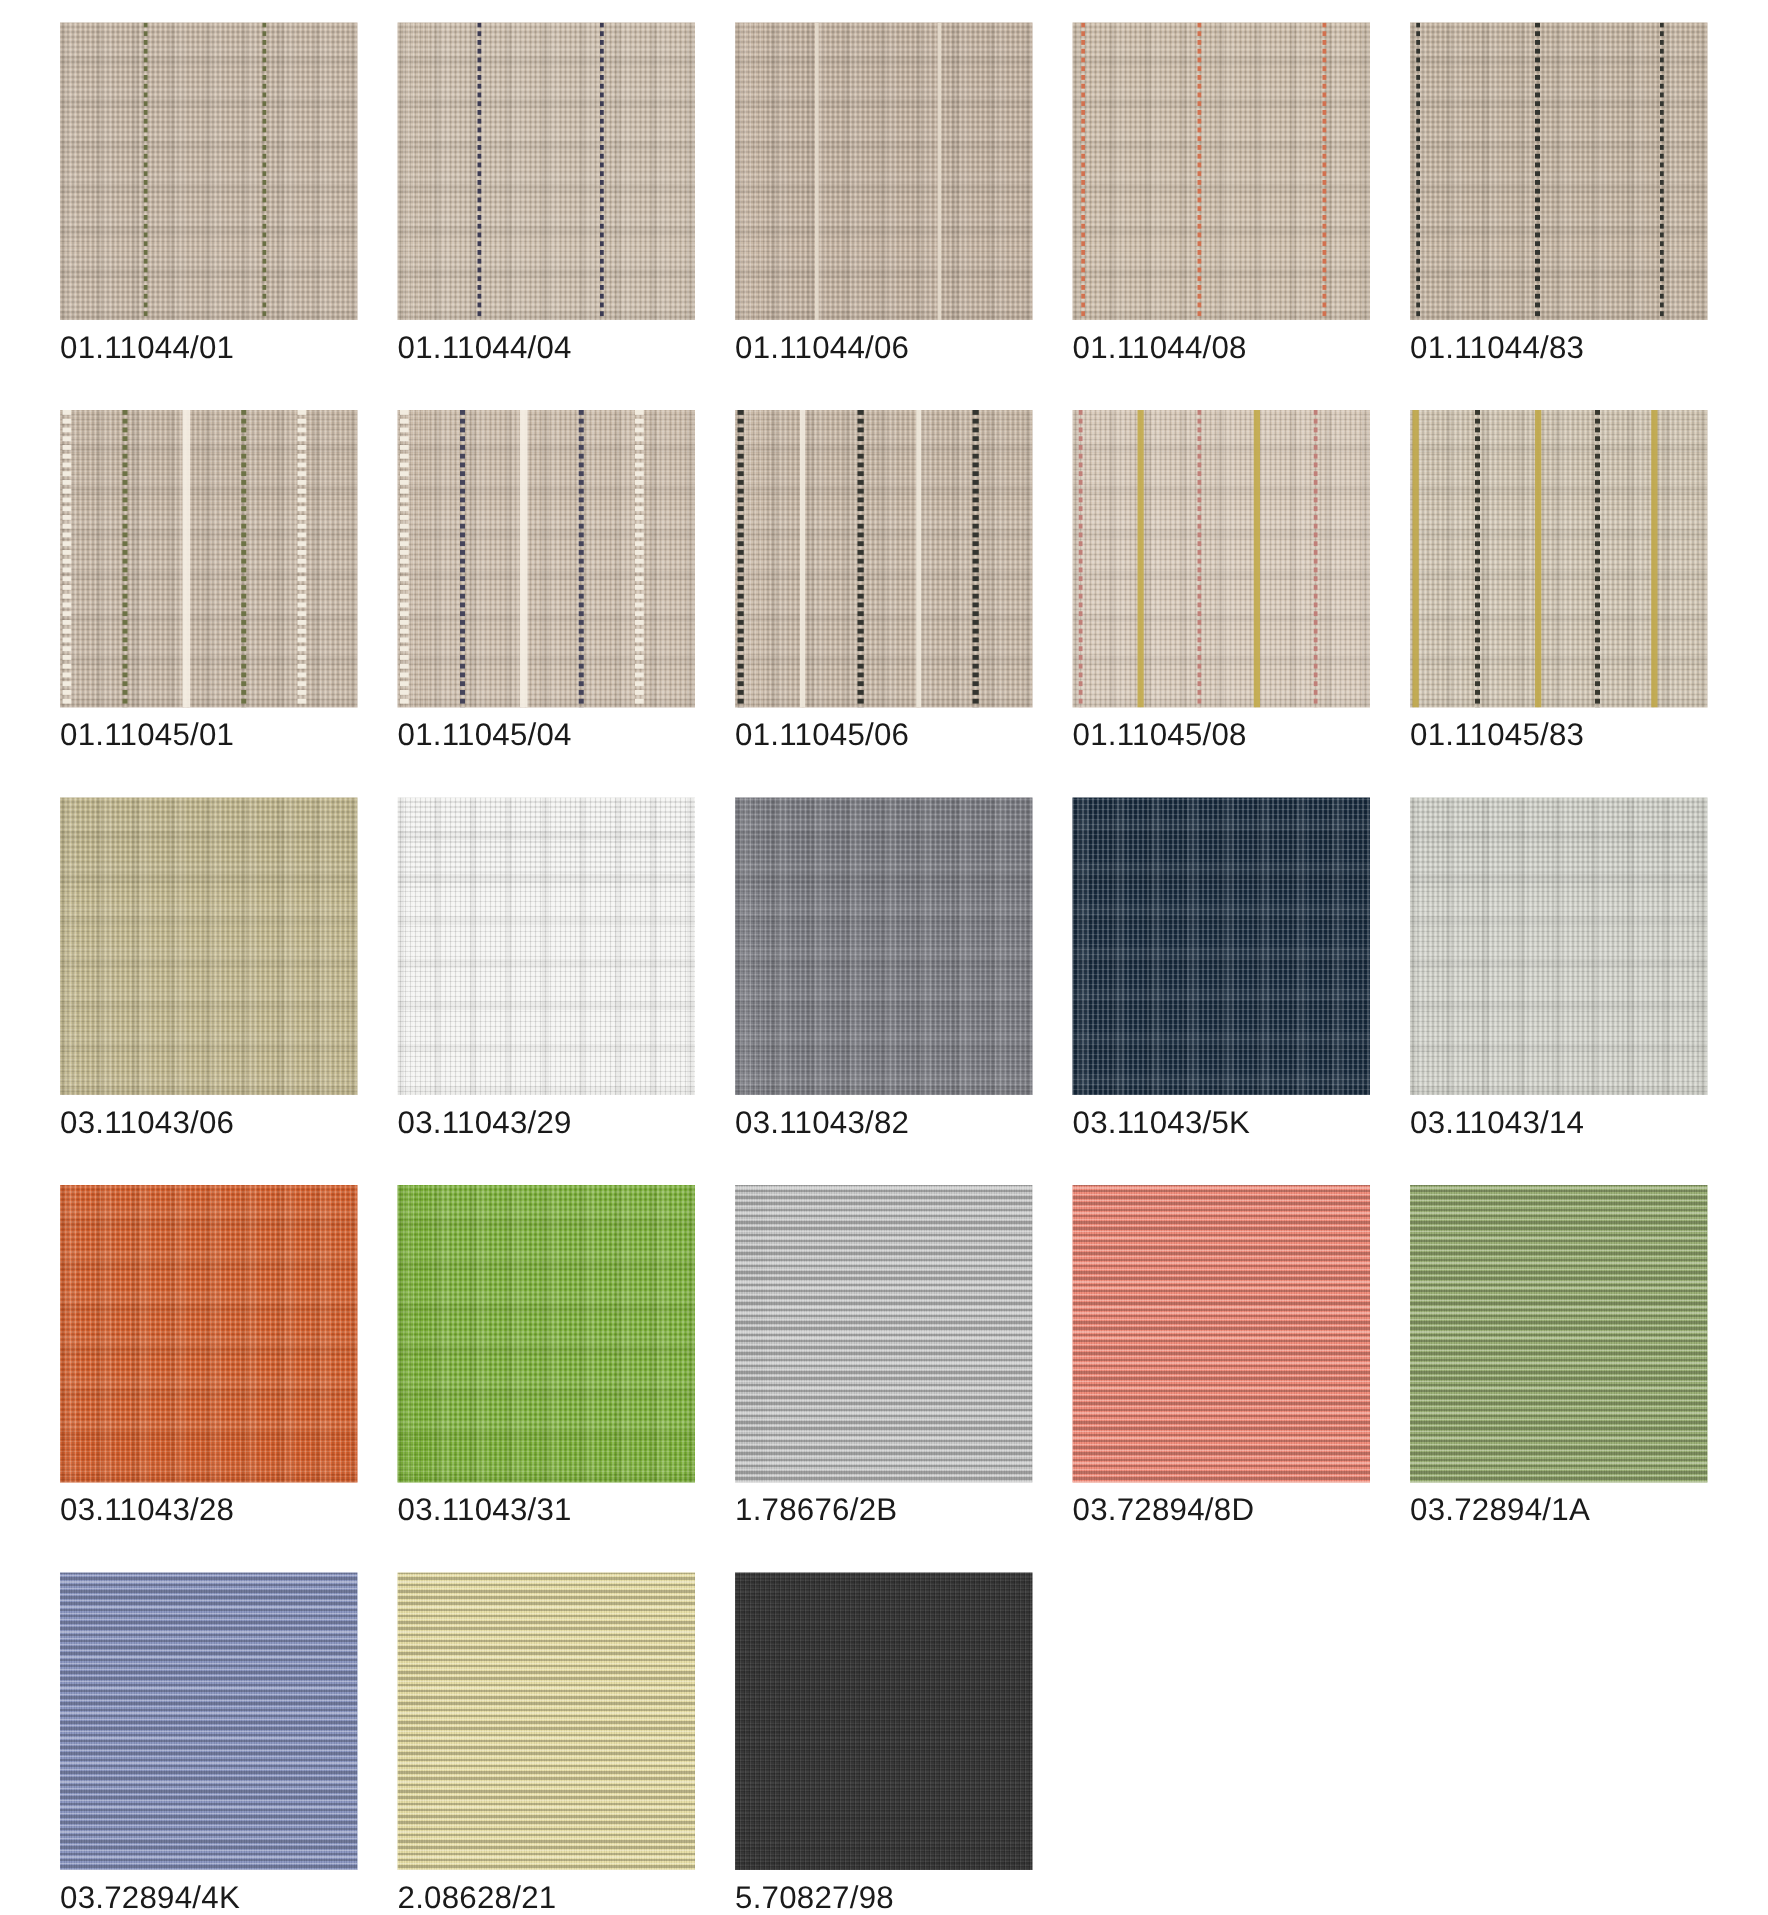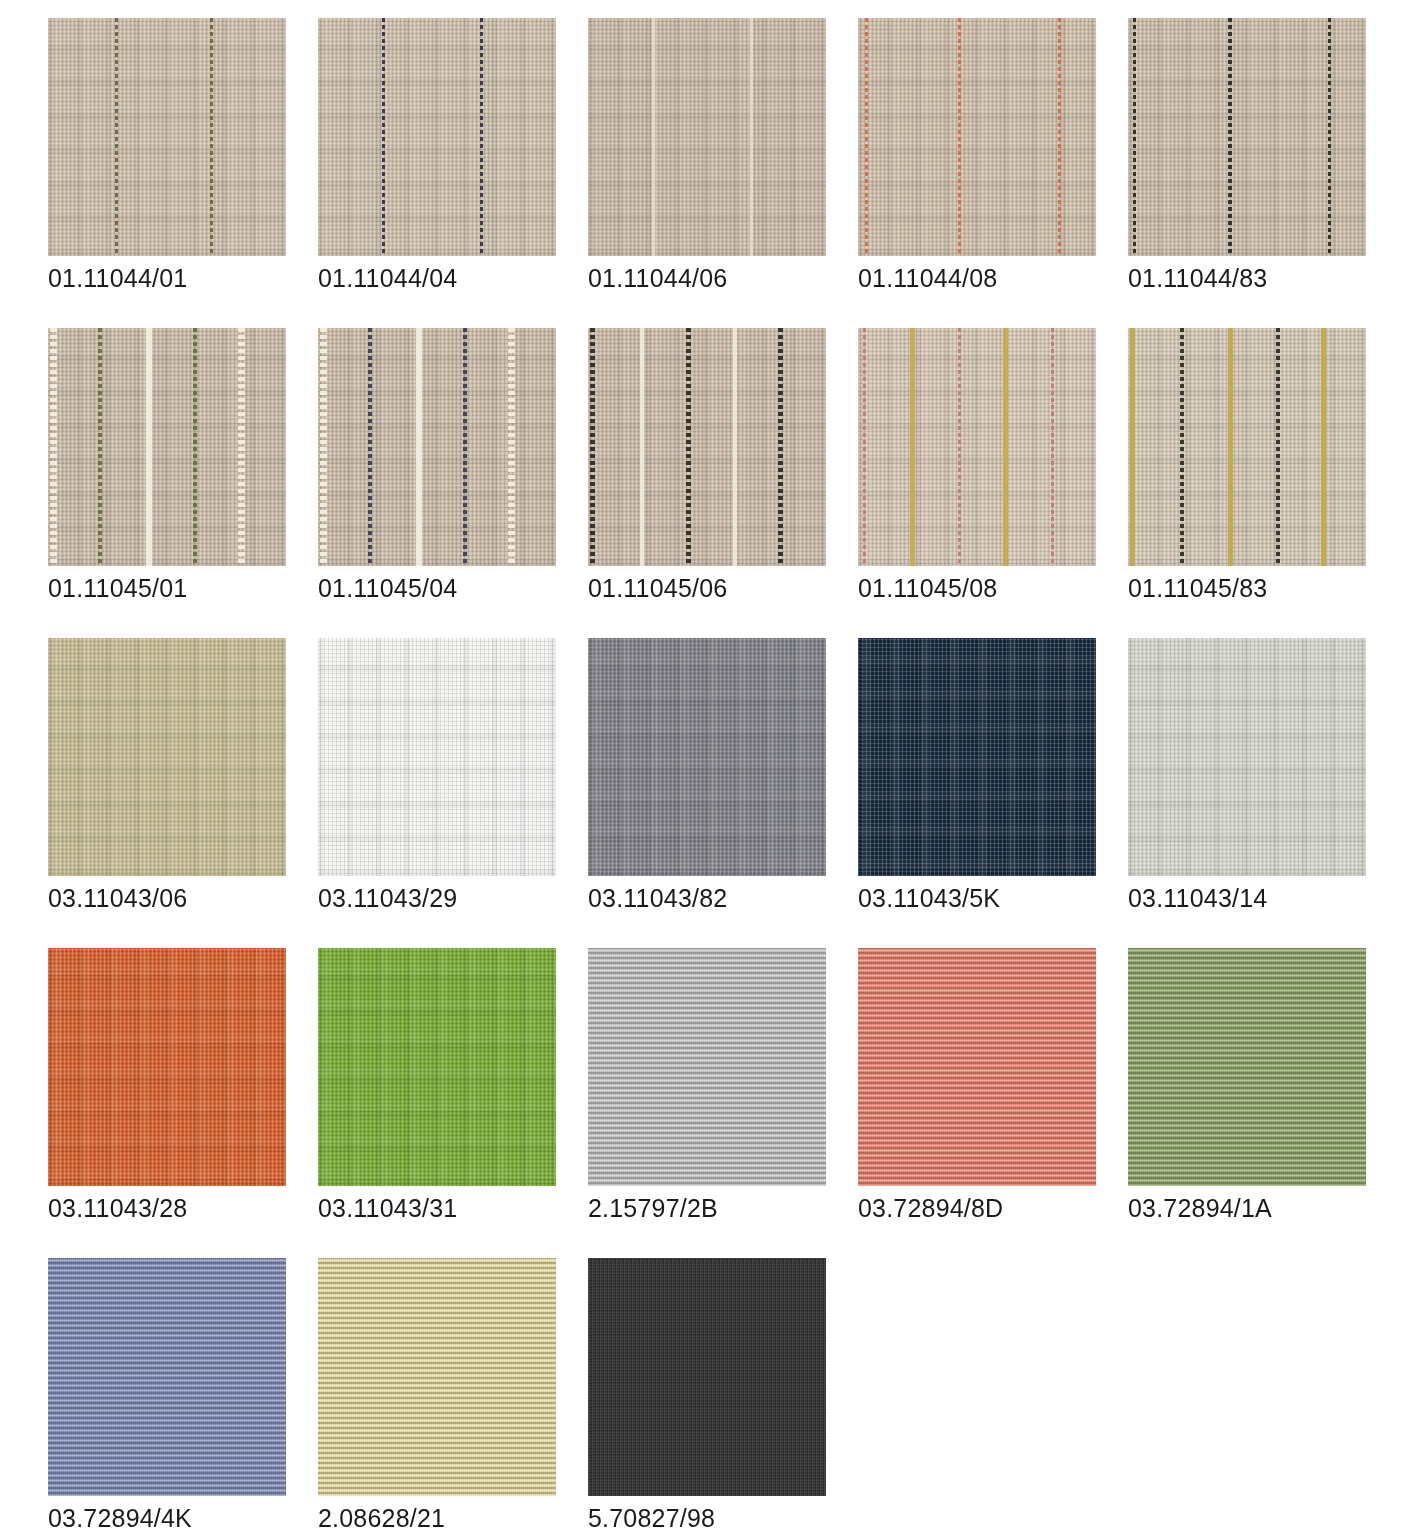--- a/index.html
+++ b/index.html
@@ -268,21 +268,21 @@
     <div class="swatch-cell">
       <div class="swatch-tile weave" style="background: rgb(213, 95, 44);"></div>
       <div class="swatch-label">03.11043/28</div>
     </div>
     <div class="swatch-cell">
       <div class="swatch-tile weave" style="background: rgb(118, 171, 51);"></div>
       <div class="swatch-label">03.11043/31</div>
     </div>
     <div class="swatch-cell">
       <div class="swatch-tile rib" style="background: rgb(197, 198, 198);"></div>
-      <div class="swatch-label">2.15797/2B</div>
+      <div class="swatch-label">1.78676/2B</div>
     </div>
     <div class="swatch-cell">
       <div class="swatch-tile rib" style="background: rgb(239, 135, 117);"></div>
       <div class="swatch-label">03.72894/8D</div>
     </div>
     <div class="swatch-cell">
       <div class="swatch-tile rib" style="background: rgb(149, 171, 111);"></div>
       <div class="swatch-label">03.72894/1A</div>
     </div>
     <div class="swatch-cell">

